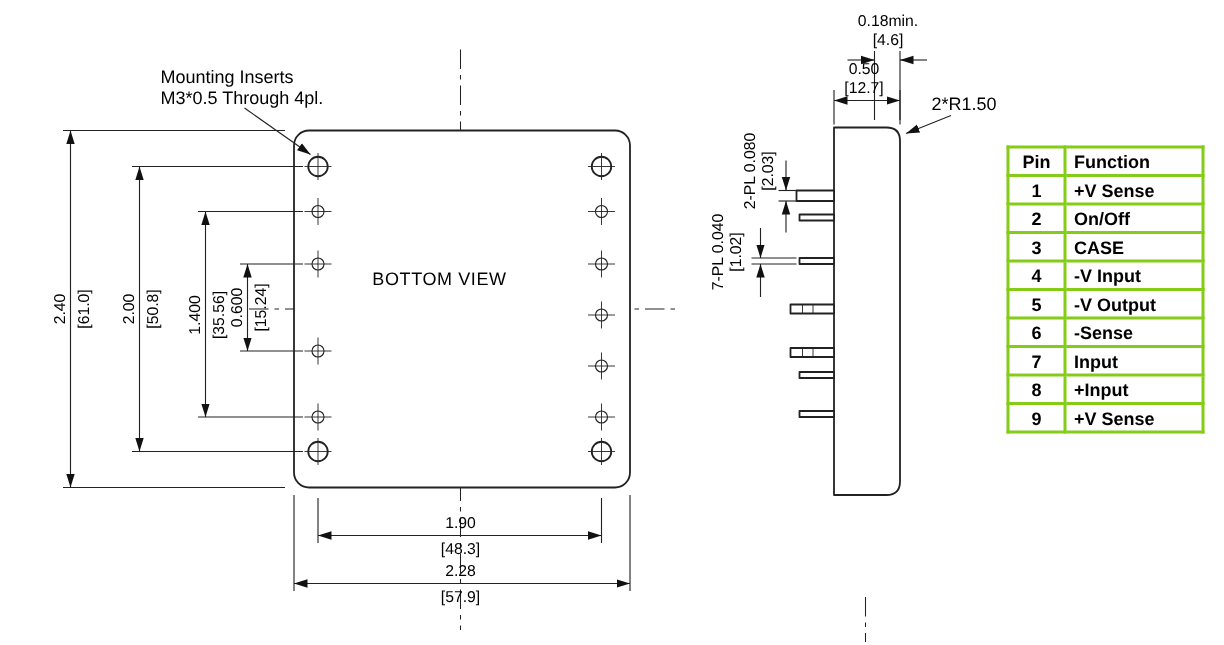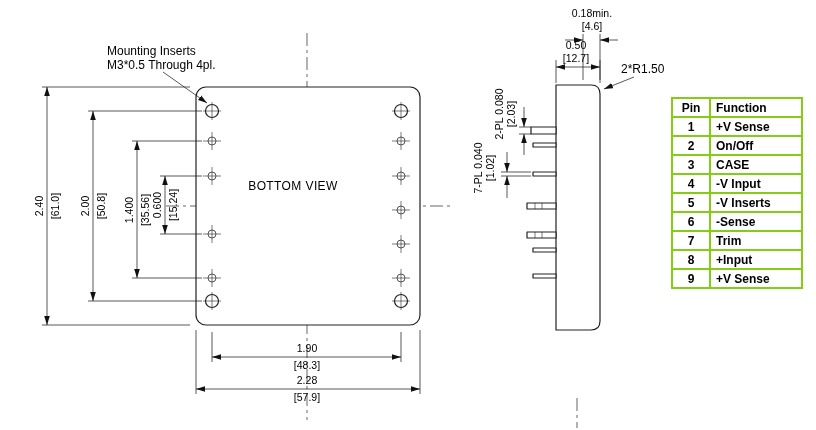--- a/index.html
+++ b/index.html
@@ -226,29 +226,29 @@
     <tr>
       <td class="c1">3</td>
       <td class="c2">CASE</td>
     </tr>
     <tr>
       <td class="c1">4</td>
       <td class="c2">-V Input</td>
     </tr>
     <tr>
       <td class="c1">5</td>
-      <td class="c2">-V Inserts</td>
+      <td class="c2">-V Output</td>
     </tr>
     <tr>
       <td class="c1">6</td>
       <td class="c2">-Sense</td>
     </tr>
     <tr>
       <td class="c1">7</td>
-      <td class="c2">Trim</td>
+      <td class="c2">Input</td>
     </tr>
     <tr>
       <td class="c1">8</td>
       <td class="c2">+Input</td>
     </tr>
     <tr>
       <td class="c1">9</td>
       <td class="c2">+V Sense</td>
     </tr>
   </tbody>

